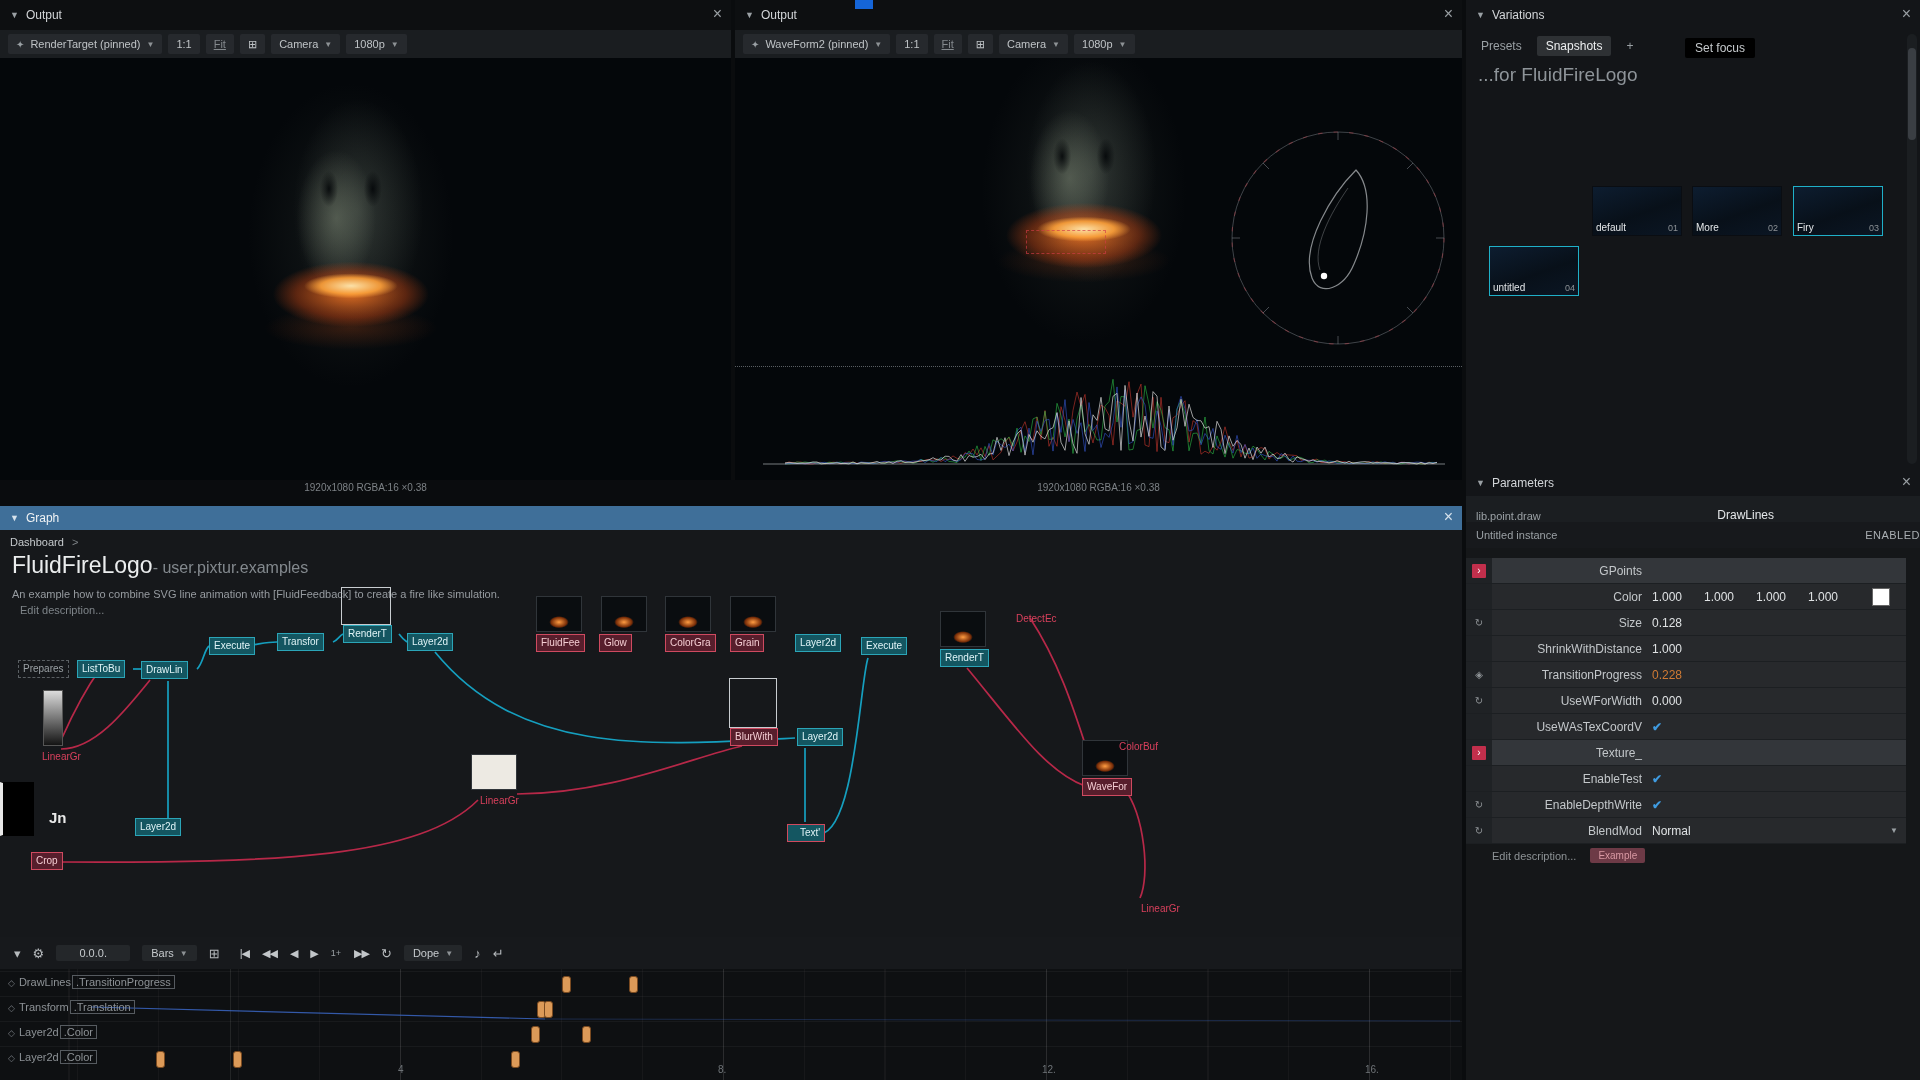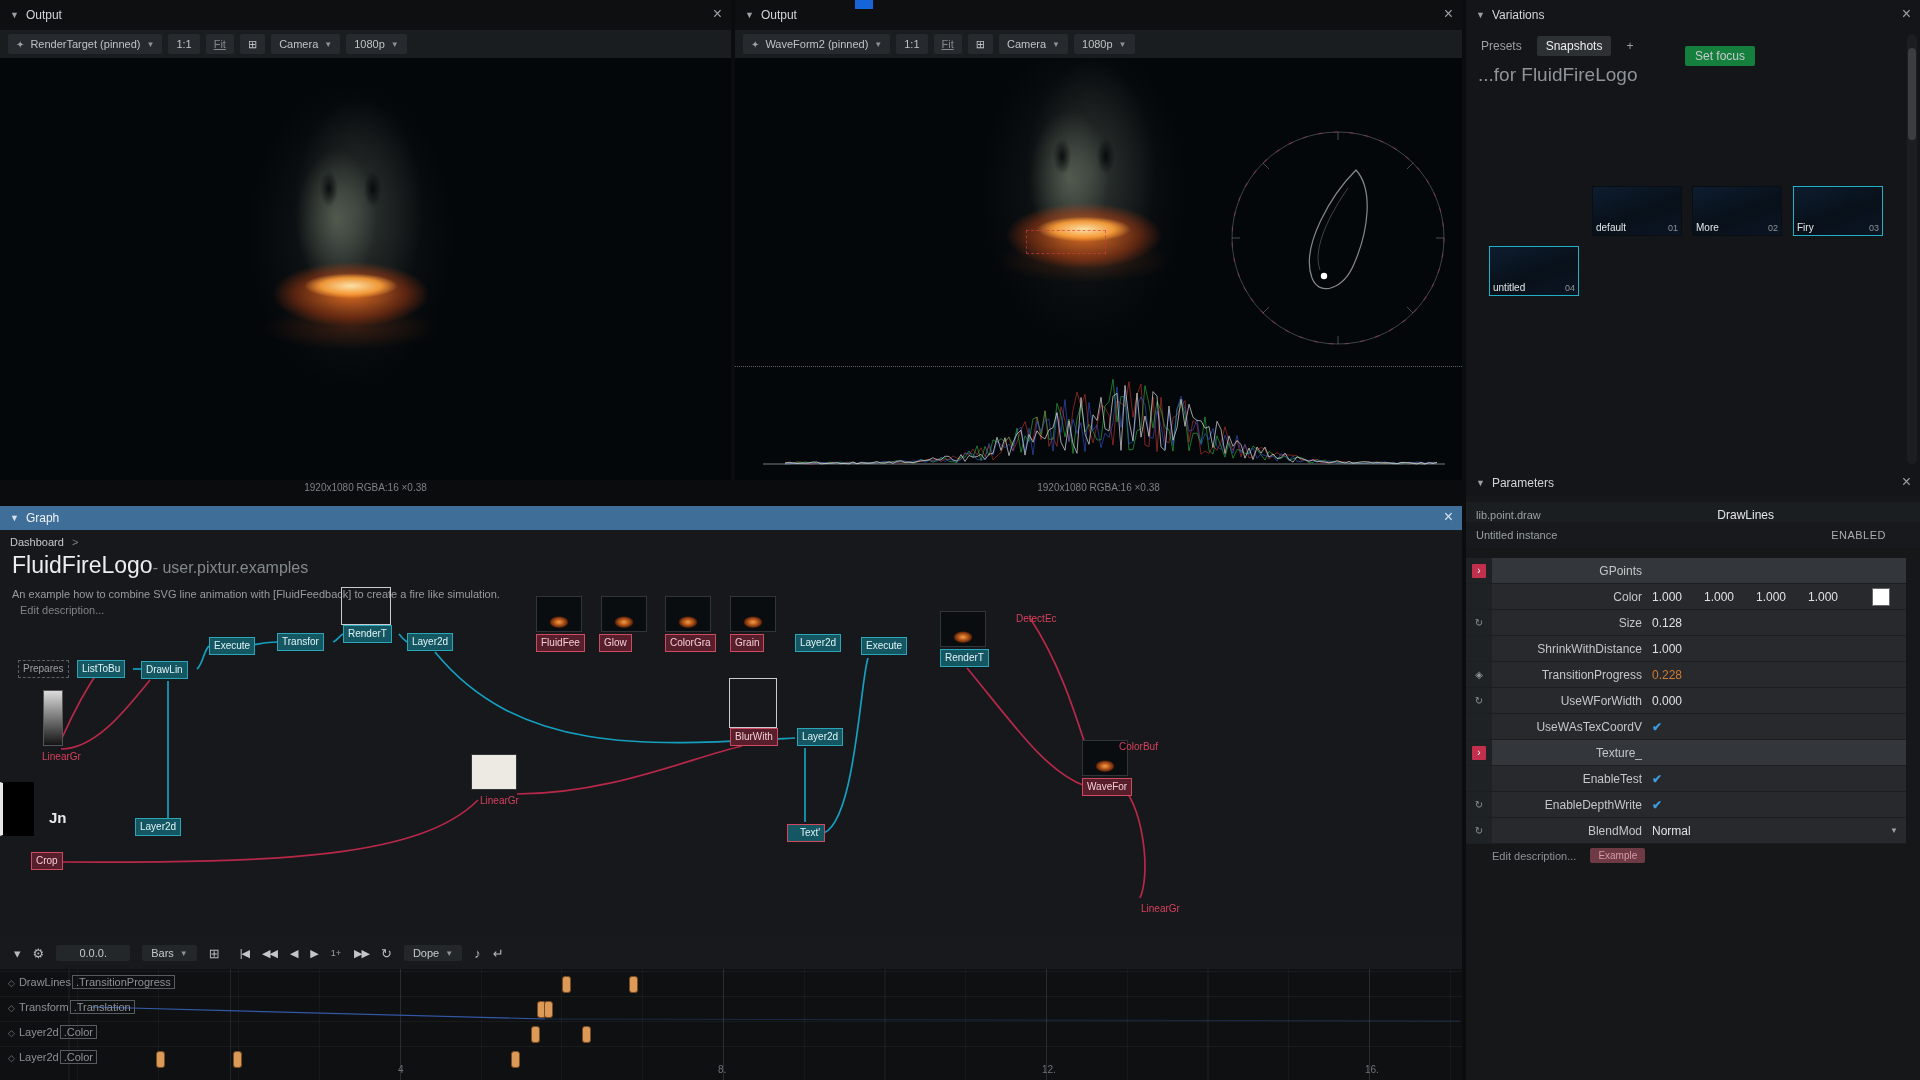--- a/index.html
+++ b/index.html
@@ -37,36 +37,36 @@
   .reddash{position:absolute;left:291px;top:172px;width:78px;height:22px;border:1px dashed rgba(210,60,70,.65);}
   .bluenotch{position:absolute;left:855px;top:0;width:18px;height:9px;background:#1565d8;z-index:60;}
 
   
   #rightcol{position:absolute;left:1466px;top:0;width:454px;height:1080px;background:#131518;}
   #variations{position:absolute;left:0;top:0;width:454px;height:470px;}
   .vtabs{position:absolute;left:6px;top:36px;display:flex;gap:6px;align-items:center;font-size:12px;color:#9aa0a4;}
   .vtab{padding:3px 9px;border-radius:2px;}
   .vtab.active{background:#2e3134;color:#eceeef;}
   .vplus{padding:3px 9px;color:#9aa0a4;}
-  .vfocus{position:absolute;left:219px;top:38px;background:#15803d;border-radius:2px;
-          padding:3px 10px;font-size:12px;color:#c6cacd;margin-top:8px;}
+  .vfocus{position:absolute;left:219px;top:38px;background:#000000;border-radius:2px;
+          padding:3px 10px;font-size:12px;color:#c6cacd;}
   .vsubtitle{position:absolute;left:12px;top:64px;font-size:19px;color:#8e9499;}
   .vthumb{position:absolute;width:88px;height:48px;border:1px solid #0a0d12;
           background:linear-gradient(160deg,#0d1d30 0%,#081019 55%,#0b1624 100%);}
   .vthumb.sel{border-color:#1fb0c8;}
   .vlabel{position:absolute;left:3px;bottom:2px;font-size:10px;color:#e4e7e9;}
   .vnum{position:absolute;right:3px;bottom:2px;font-size:9px;color:#8d9296;}
   .vscroll{position:absolute;right:3px;top:34px;width:10px;height:430px;background:#1b1e21;border-radius:5px;}
   .vscroll .thumb{position:absolute;left:1px;top:14px;width:8px;height:92px;background:#3a3e43;border-radius:4px;}
 
   #parameters{position:absolute;left:0;top:470px;width:454px;height:610px;background:#16182;background:#151719;}
   .pmeta{position:absolute;left:0;right:0;height:26px;display:flex;align-items:center;font-size:11px;color:#9aa0a4;}
   .pmeta .op{margin-left:10px;}
   .pmeta .val{margin-left:auto;margin-right:146px;font-size:12px;color:#e4e7e9;}
-  .pmeta .en{margin-left:auto;margin-right:34px;letter-spacing:.5px;color:#a9aeb2;text-align:center;}
+  .pmeta .en{margin-left:auto;letter-spacing:.5px;color:#a9aeb2;text-align:center;}
   #prows{position:absolute;left:0;top:88px;width:440px;}
   .prow{position:relative;height:25px;display:flex;align-items:center;background:#27292c;border-bottom:1px solid #1c1f22;}
   .prow.pinput{background:#33363a;}
   .pgut{width:26px;height:100%;background:#1f2225;display:flex;align-items:center;justify-content:center;
         font-size:10px;color:#8d9295;flex:none;}
   .pgut.pconn{background:#1f2225;}
   .pgut.pconn i{font-style:normal;display:block;width:14px;height:14px;background:#c22f4c;color:#fff;
         font-size:10px;line-height:14px;text-align:center;border-radius:1px;}
   .pname{width:150px;text-align:right;padding-right:10px;font-size:12px;color:#c3c7ca;flex:none;
          white-space:nowrap;overflow:hidden;}
@@ -274,21 +274,21 @@
           <span class="vnum">04</span>
         </div>
       </div>
 
     <div id="parameters">
       <div class="phead" style="background:#131518;height:26px;">
         <span class="caret">▼</span>
         <span>Parameters</span>
         <span class="xclose" style="top:2px;">×</span>
       </div>
-      <div class="pmeta" style="top:32px;background:#1b1e21;">
+      <div class="pmeta" style="top:26px;background:#1b1e21;align-items:flex-end;">
         <span class="op">lib.point.draw</span>
         <span class="val">DrawLines</span>
       </div>
       <div class="pmeta" style="top:52px;background:#17191c;">
         <span class="op">Untitled instance</span>
         <span class="en">ENABLED</span>
       </div>
       <div id="prows">
           <div class="prow pinput">
             <span class="pgut pconn">

